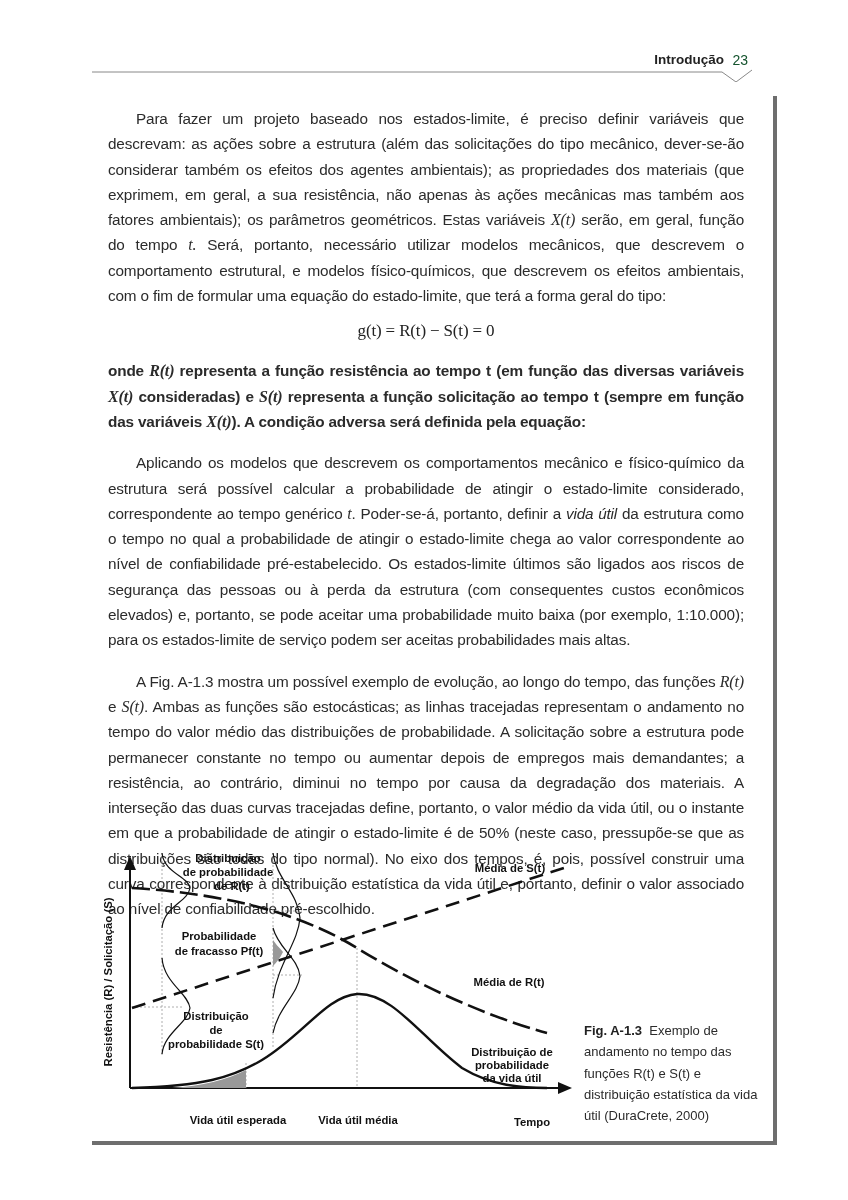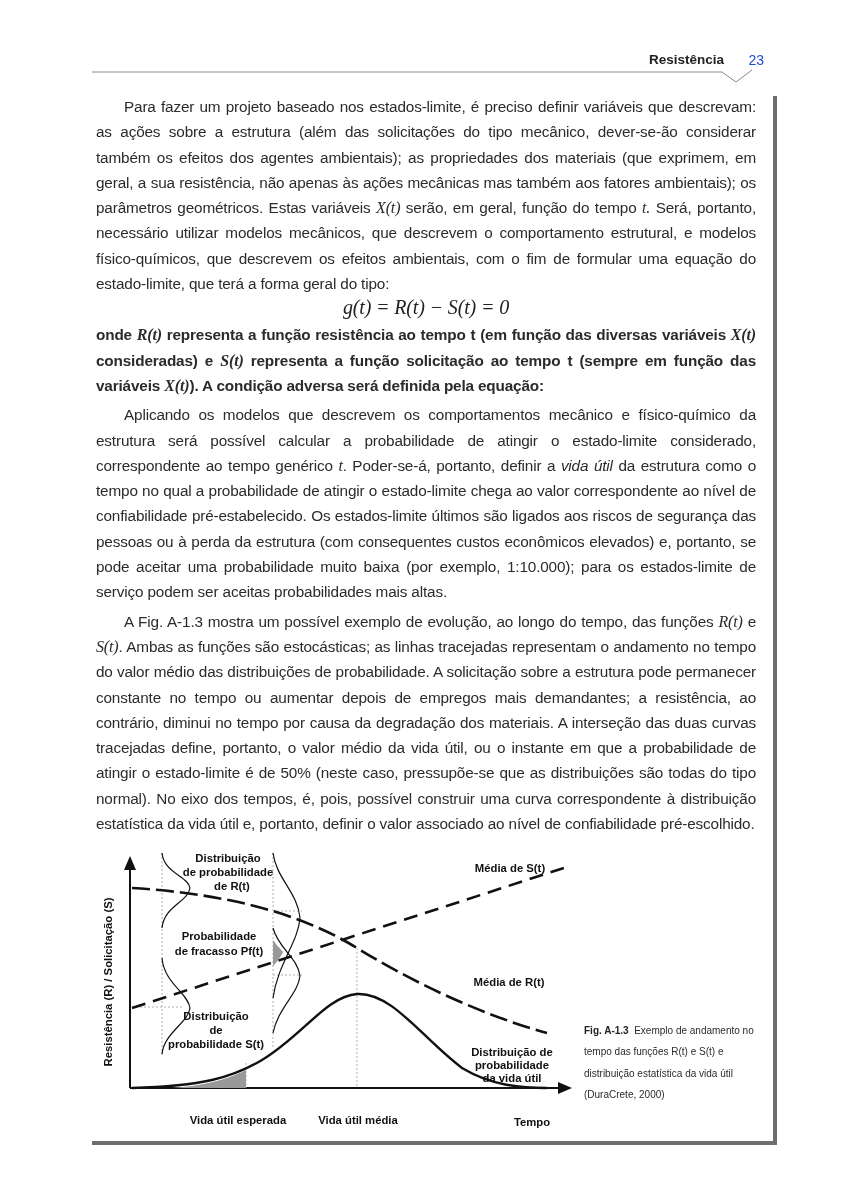--- a/index.html
+++ b/index.html
@@ -1,41 +1,41 @@
 <!DOCTYPE html>
 <html><head>
 <meta charset="utf-8">
 <style>
   html, body { margin:0; padding:0; background:#ffffff; }
   body { width:848px; height:1200px; position:relative; overflow:hidden;
          font-family:"Liberation Sans Narrow","Liberation Sans", sans-serif; color:#222; }
   .header { position:absolute; top:48px; left:92px; width:680px; height:32px; }
   .header .running { position:absolute; right:48px; top:4px; font-size:13.5px; font-weight:bold; color:#222; font-family:"Liberation Sans", sans-serif; }
-  .header .pageno { position:absolute; right:8px; top:4px; font-size:14px; color:#1d4ed8; font-family:"Liberation Sans", sans-serif; }
+  .header .pageno { position:absolute; right:24px; top:4px; font-size:14px; color:#14532d; font-family:"Liberation Sans", sans-serif; }
   .header svg { position:absolute; left:0; top:0; }
   .rightbar { position:absolute; left:773px; top:96px; width:4px; height:1048px; background:#6e6e6e; }
   .bottombar { position:absolute; left:92px; top:1141px; width:685px; height:4px; background:#6e6e6e; }
   .text { position:absolute; left:92px; top:90px; width:668px; font-size:15.3px; line-height:25.3px; text-align:justify; color:#2b2b2b; letter-spacing:-0.15px; }
-  .text p { margin:4px; text-indent:28px; }
+  .text p { margin:16px; text-indent:28px; }
   .text p.noind { text-indent:0;font-weight:bold; }
-  .eq { text-align:center; font-family:"Liberation Serif", serif; font-style:italic; font-size:20px; line-height:22px; color:#222; }
+  .eq { text-align:center; font-family:"Liberation Serif", serif; font-size:17px; line-height:22px; color:#222; }
   .math { font-family:"Liberation Serif", serif; font-style:italic; font-size:16px; }
   .fig { position:absolute; left:92px; top:848px; width:490px; height:290px; }
-  .caption { position:absolute; left:584px; top:1020px; width:180px; font-size:10px; line-height:21.3px; color:#2b2b2b; }
+  .caption { position:absolute; left:584px; top:1020px; width:180px; font-size:13px; line-height:21.3px; color:#2b2b2b; }
   .caption b { font-weight:bold; color:#222; }
   svg text { font-family:"Liberation Sans", sans-serif; font-weight:bold; font-size:11.3px; fill:#111; }
 </style>
 </head>
 <body>
 
 <div class="header">
   <svg width="680" height="34">
     <polyline points="0,24 630,24 644,34 660,22" fill="none" stroke="#888" stroke-width="1"></polyline>
   </svg>
-  <span class="running">Resistência</span>
+  <span class="running">Introdução</span>
   <span class="pageno">23</span>
 </div>
 
 <div class="rightbar"></div>
 <div class="bottombar"></div>
 
 <div class="text">
   <p>
     <span>Para fazer um projeto baseado nos estados-limite, é preciso definir variáveis que descrevam: as ações sobre a estrutura (além das solicitações do tipo mecânico, dever-se-ão considerar também os efeitos dos agentes ambientais); as propriedades dos materiais (que exprimem, em geral, a sua resistência, não apenas às ações mecânicas mas também aos fatores ambientais); os parâmetros geométricos. Estas variáveis </span><span class="math">X(t)</span><span> serão, em geral, função do tempo </span><span class="math">t.</span><span> Será, portanto, necessário utilizar modelos mecânicos, que descrevem o comportamento estrutural, e modelos físico-químicos, que descrevem os efeitos ambientais, com o fim de formular uma equação do estado-limite, que terá a forma geral do tipo:</span>
   </p>

